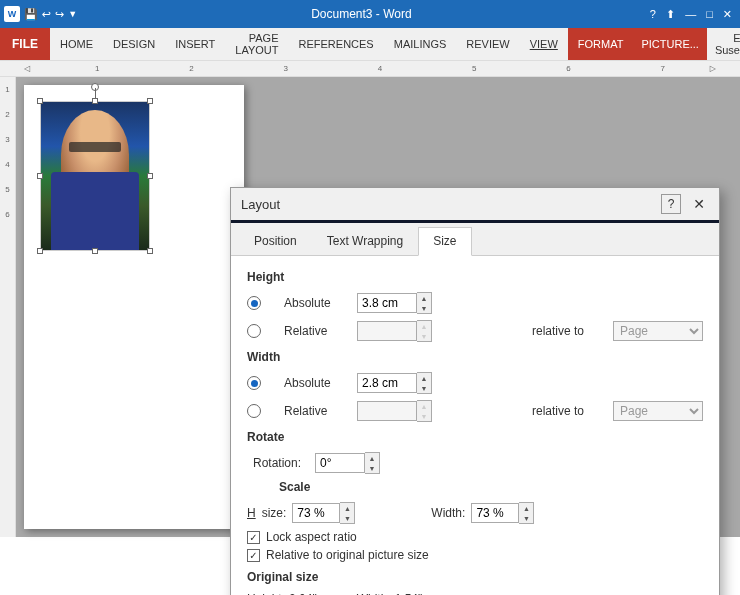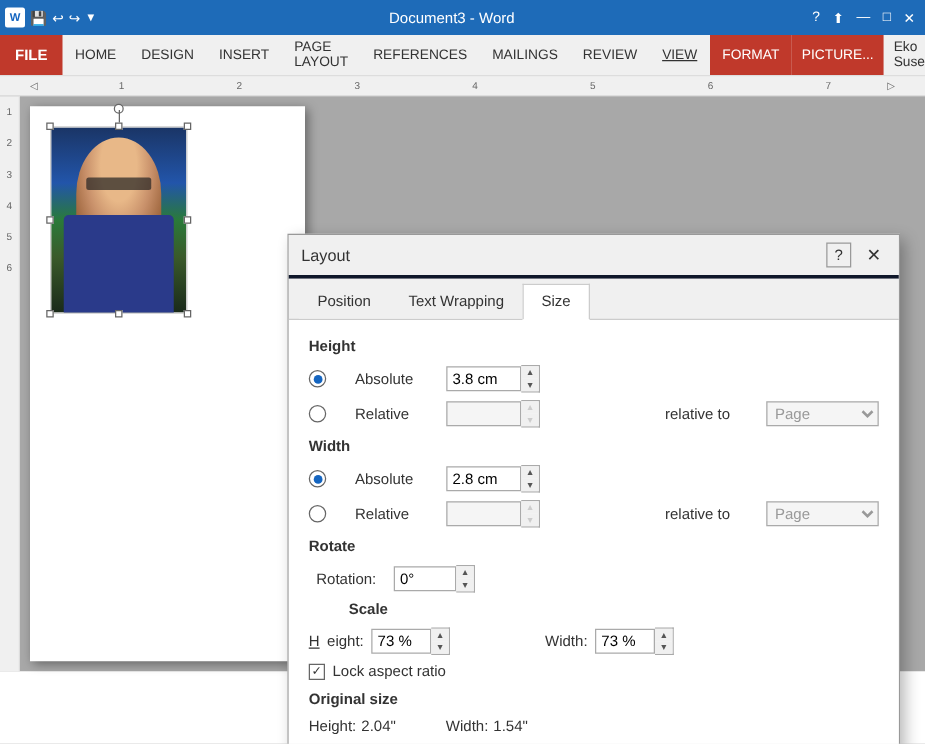--- a/index.html
+++ b/index.html
@@ -86,21 +86,21 @@
   <div class="top-bar-title">Document3 - Word</div>
   <div style="display:flex;align-items:center;gap:2px;">
     <span style="color:#fff;font-size:11px;cursor:pointer;padding:2px 4px;">?</span>
     <span style="color:#fff;font-size:11px;cursor:pointer;padding:2px 4px;">⬆</span>
     <span style="color:#fff;font-size:11px;cursor:pointer;padding:2px 4px;">—</span>
     <span style="color:#fff;font-size:11px;cursor:pointer;padding:2px 4px;">□</span>
     <span style="color:#fff;font-size:11px;cursor:pointer;padding:2px 4px;">✕</span>
   </div>
 </div>
 
-<div style="background:#f0f0f0;border-bottom:1px solid #ddd;">
+<div style="background:#f0f0f0;border-bottom:1px solid #ddd;text-align:right;">
   <div style="display:flex;align-items:stretch;">
     <div style="background:#c0392b;color:#fff;padding:4px 12px;font-size:12px;font-weight:bold;display:flex;align-items:center;cursor:pointer;">FILE</div>
     <div style="padding:4px 10px;font-size:11px;cursor:pointer;color:#333;display:flex;align-items:center;">HOME</div>
     <div style="padding:4px 10px;font-size:11px;cursor:pointer;color:#333;display:flex;align-items:center;">DESIGN</div>
     <div style="padding:4px 10px;font-size:11px;cursor:pointer;color:#333;display:flex;align-items:center;">INSERT</div>
     <div style="padding:4px 10px;font-size:11px;cursor:pointer;color:#333;display:flex;align-items:center;">PAGE LAYOUT</div>
     <div style="padding:4px 10px;font-size:11px;cursor:pointer;color:#333;display:flex;align-items:center;">REFERENCES</div>
     <div style="padding:4px 10px;font-size:11px;cursor:pointer;color:#333;display:flex;align-items:center;">MAILINGS</div>
     <div style="padding:4px 10px;font-size:11px;cursor:pointer;color:#333;display:flex;align-items:center;">REVIEW</div>
     <div style="padding:4px 10px;font-size:11px;cursor:pointer;color:#333;display:flex;align-items:center;text-decoration:underline;">VIEW</div>
@@ -254,21 +254,21 @@
             <button class="spin-btn">▲</button>
             <button class="spin-btn">▼</button>
           </div>
         </div>
       </div>
 
       <div class="section-label" style="margin-top:6px;margin-left:32px;">Scale</div>
       <div style="display:flex;align-items:center;gap:16px;margin-bottom:6px;">
         <div style="display:flex;align-items:center;gap:6px;">
           <span style="font-size:12px;color:#333;text-decoration:underline;">H</span>
-            <span style="font-size:12px;color:#333;">eight:</span>
+            <span style="font-size:12px;color:#333;">size:</span>
           <div class="spin-input">
             <input type="text" value="73 %" style="width: 48px;">
             <div class="spin-buttons">
               <button class="spin-btn">▲</button>
               <button class="spin-btn">▼</button>
             </div>
           </div>
         </div>
         <div style="display:flex;align-items:center;gap:6px;margin-left:60px;">
           <span style="font-size:12px;color:#333;">Width:</span>
@@ -278,20 +278,24 @@
               <button class="spin-btn">▲</button>
               <button class="spin-btn">▼</button>
             </div>
           </div>
         </div>
       </div>
       <div class="checkbox-row">
         <div class="checkbox checked"></div>
         <span class="checkbox-label">Lock aspect ratio</span>
       </div>
+      <div class="checkbox-row">
+        <div class="checkbox checked"></div>
+        <span class="checkbox-label">Relative to original picture size</span>
+      </div>
 
       <div class="section-label" style="margin-top:8px;">Original size</div>
       <div style="display:flex;align-items:center;gap:40px;">
         <div style="display:flex;align-items:center;gap:4px;">
           <span style="font-size:12px;color:#333;">Height:</span>
           <span style="font-size:12px;color:#333;">2.04"</span>
         </div>
         <div style="display:flex;align-items:center;gap:4px;">
           <span style="font-size:12px;color:#333;">Width:</span>
           <span style="font-size:12px;color:#333;">1.54"</span>

